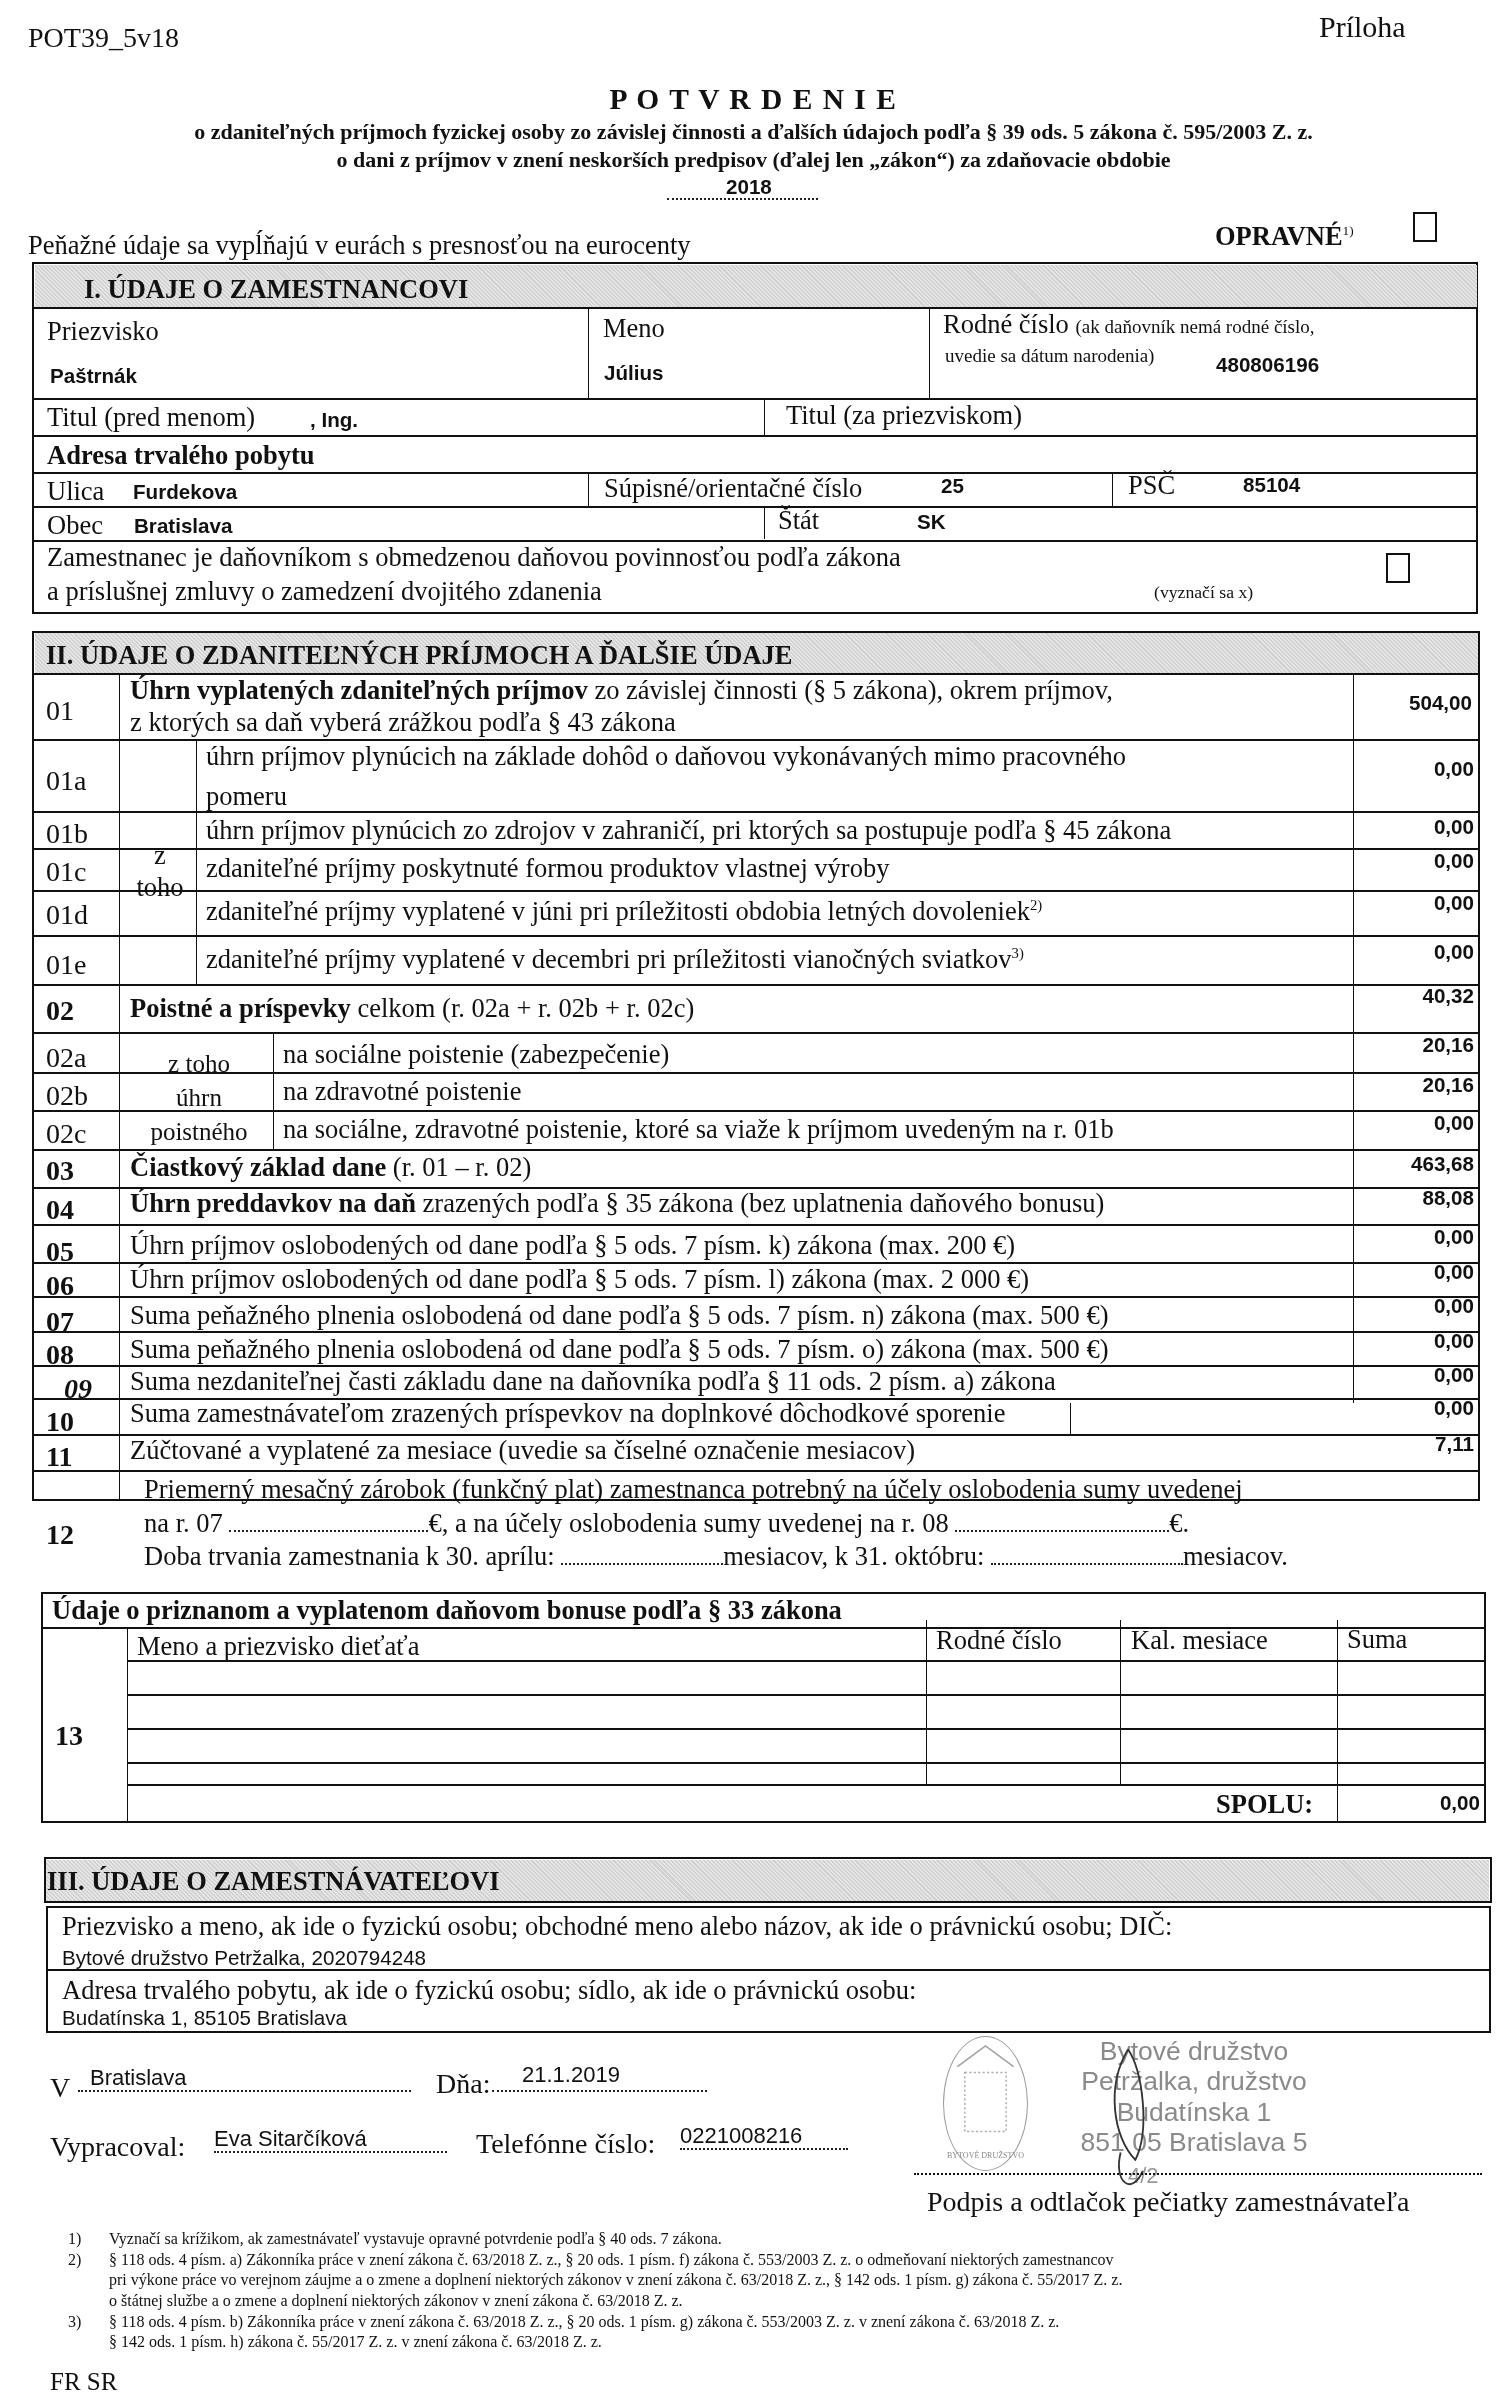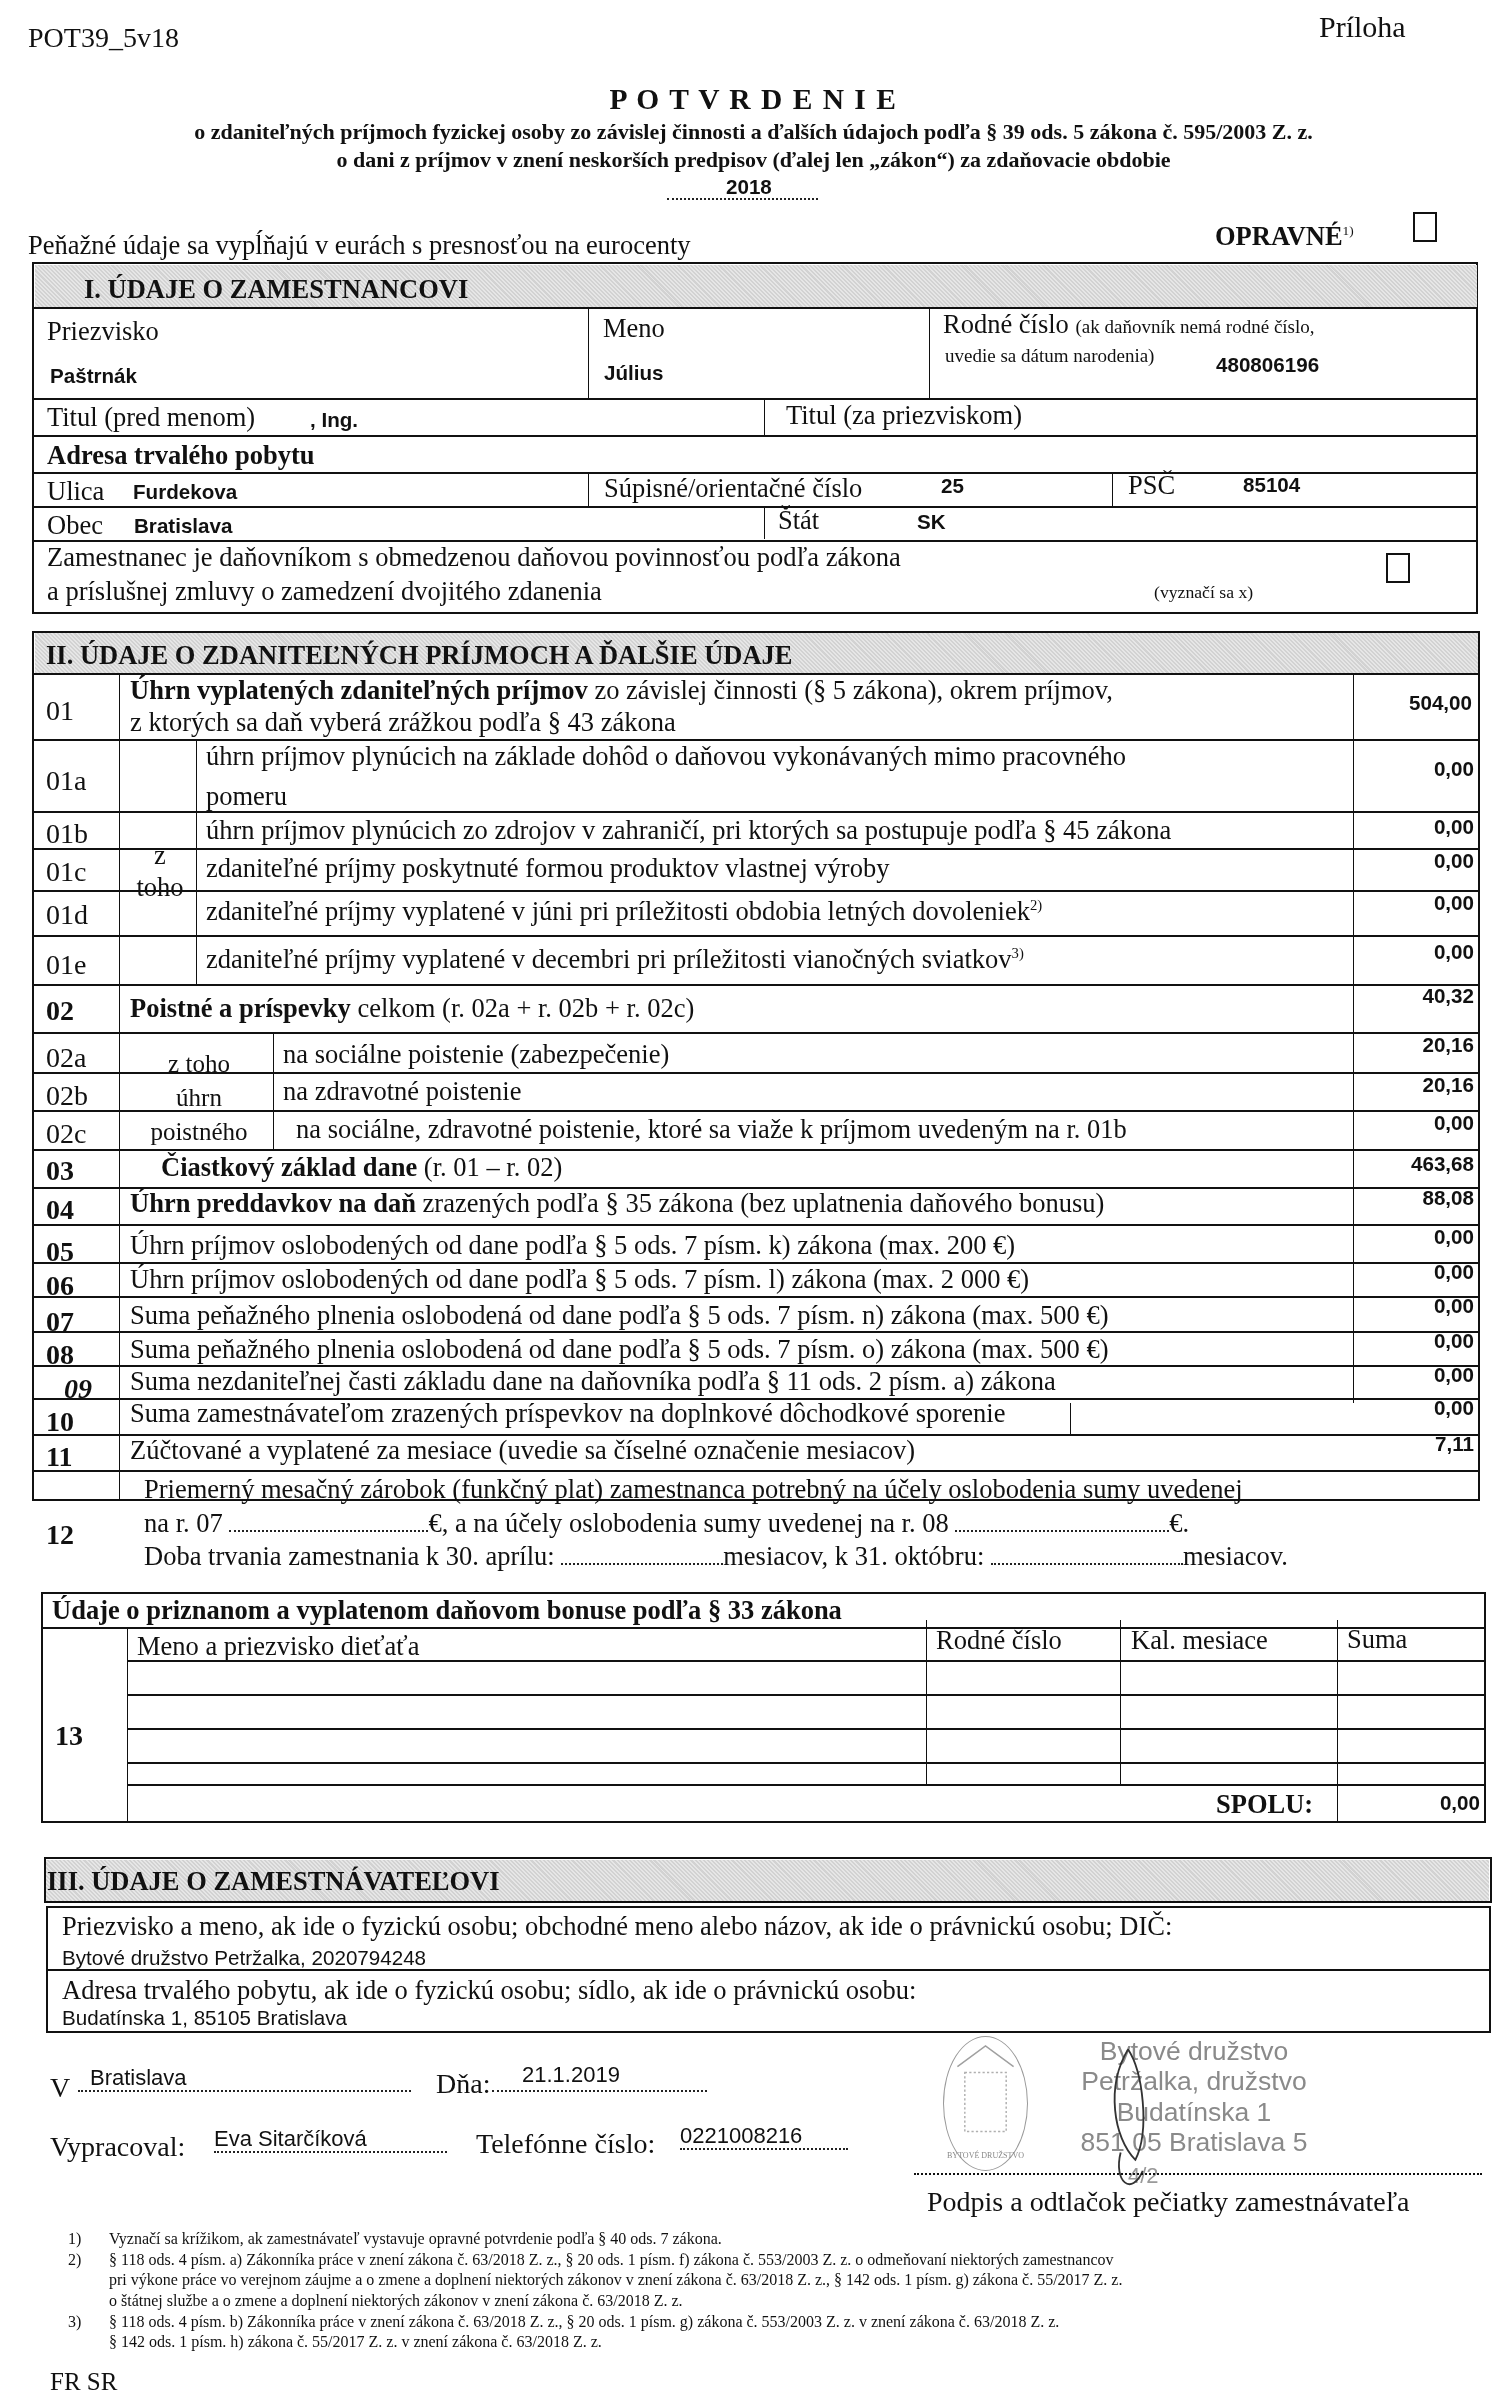--- a/index.html
+++ b/index.html
@@ -161,26 +161,26 @@
 <div class="lbl" style="left:283px;top:1041px;">na sociálne poistenie (zabezpečenie)</div>
 <div class="num" style="left:1327px;top:1035px;">20,16</div>
 <div class="hl" style="left:32px;top:1072px;width:1448px;"></div>
 
 <div class="rowno" style="left:46px;top:1082px;">02b</div>
 <div class="lbl" style="left:283px;top:1078px;">na zdravotné poistenie</div>
 <div class="num" style="left:1327px;top:1075px;">20,16</div>
 <div class="hl" style="left:32px;top:1110px;width:1448px;"></div>
 
 <div class="rowno" style="left:46px;top:1120px;">02c</div>
-<div class="lbl" style="left:296px;top:1116px;">na sociálne, zdravotné poistenie, ktoré sa viaže k príjmom uvedeným na r. 01b</div>
+<div class="lbl" style="left:283px;top:1116px;">na sociálne, zdravotné poistenie, ktoré sa viaže k príjmom uvedeným na r. 01b</div>
 <div class="num" style="left:1327px;top:1113px;">0,00</div>
 <div class="hl" style="left:32px;top:1149px;width:1448px;"></div>
 
 <div class="rowno b" style="left:46px;top:1157px;">03</div>
-<div class="lbl" style="left:130px;top:1154px;margin-left:31px;">
+<div class="lbl" style="left:130px;top:1154px;">
   <b>Čiastkový základ dane</b><span> (r. 01 – r. 02)</span>
 </div>
 <div class="num" style="left:1327px;top:1154px;">463,68</div>
 <div class="hl" style="left:32px;top:1187px;width:1448px;"></div>
 
 <div class="rowno b" style="left:46px;top:1196px;">04</div>
 <div class="lbl" style="left:130px;top:1190px;">
   <b>Úhrn preddavkov na daň</b><span> zrazených podľa § 35 zákona (bez uplatnenia daňového bonusu)</span>
 </div>
 <div class="num" style="left:1327px;top:1188px;">88,08</div>

